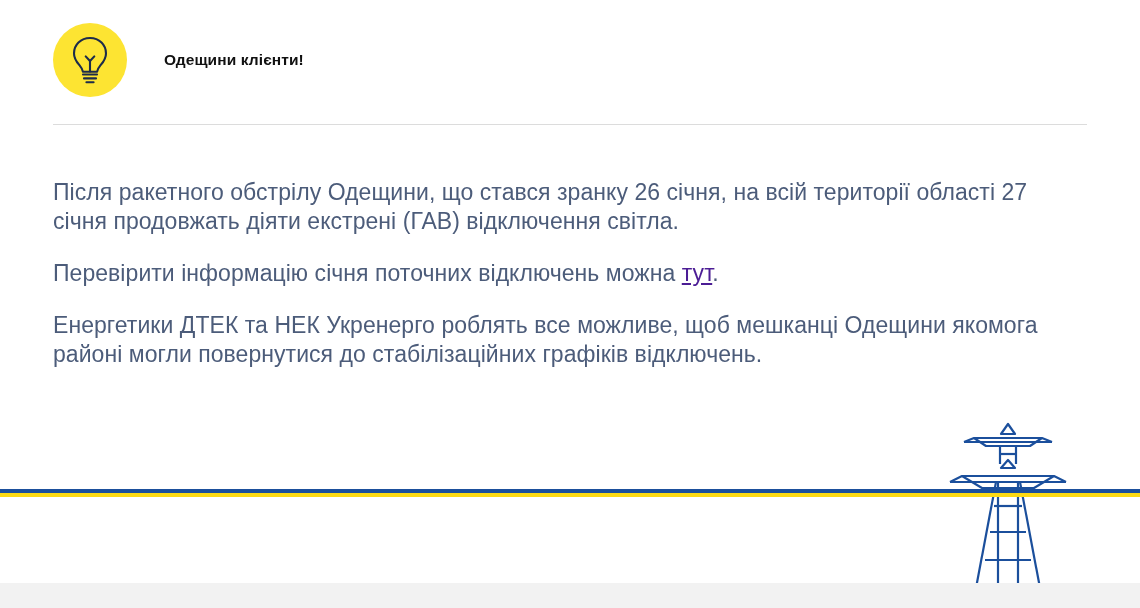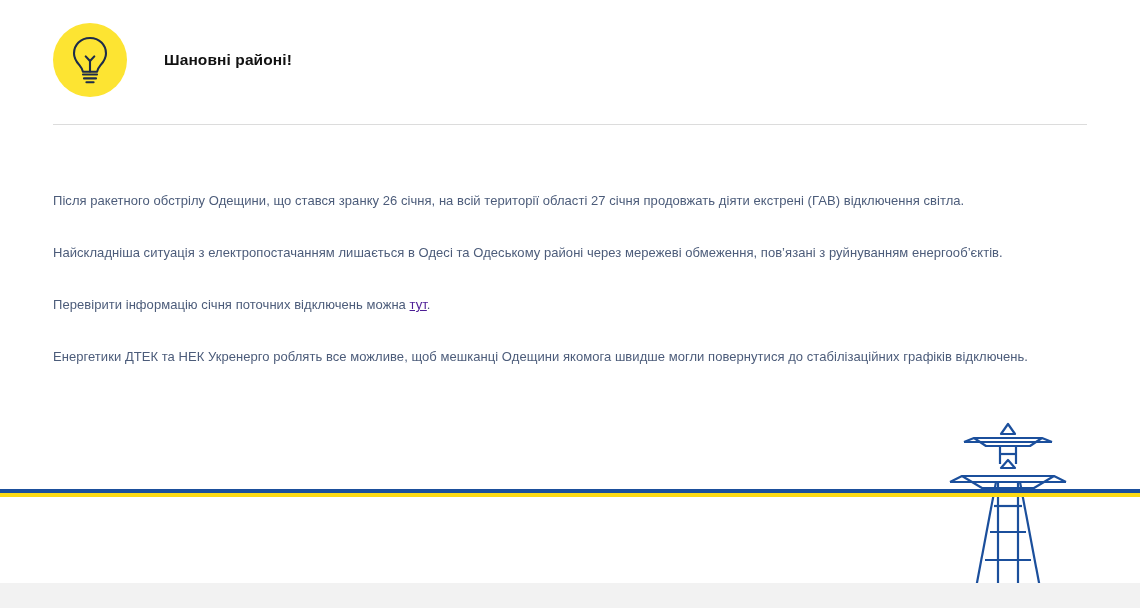--- a/index.html
+++ b/index.html
@@ -70,23 +70,23 @@
   
   .content {
     position: absolute;
     left: 53px;
     top: 178px;
     width: 1010px;
   }
 
   .para {
     color: #4c5c7a;
-    font-size: 13px;
+    font-size: 23px;
     line-height: 29px;
-    margin: 8px 0 23px 0;
+    margin: 0 0 23px 0;
     letter-spacing: 0.05px;
   }
   .para:last-child { margin-bottom: 0; }
 
   .para a.inline-link {
     color: #4c1d95;
     text-decoration: underline;
   }
 
   
@@ -137,32 +137,31 @@
           <path d="M24 4 C14.6 4 8 11 8 19.4 c0 5.6 3.1 9 5.6 12 1.9 2.3 3.1 4 3.3 6.3 h14.2 c0.2-2.3 1.4-4 3.3-6.3 2.5-3 5.6-6.4 5.6-12 C40 11 33.4 4 24 4 Z"></path>
           <path d="M17 40.5 h14"></path>
           <path d="M18 44.4 h12"></path>
           <path d="M20.4 48.2 h7.2"></path>
           <path d="M24 37.5 v-10.5"></path>
           <path d="M24 27 l-4.3-4.6"></path>
           <path d="M24 27 l4.3-4.6"></path>
         </g>
       </svg>
     </div>
-    <div class="header-title">Шановні районі!</div>
+    <div class="header-title">Одещини клієнти!</div>
   </div>
 
   <div class="header-rule"></div>
 
   <div class="content">
     <p class="para">Після ракетного обстрілу Одещини, що стався зранку 26 січня, на всій території області 27 січня продовжать діяти екстрені (ГАВ) відключення світла.</p>
-    <p class="para">Найскладніша ситуація з електропостачанням лишається  в Одесі та Одеському районі через мережеві обмеження, пов’язані з руйнуванням енергооб’єктів.</p>
     <p class="para">
       <span>Перевірити інформацію січня поточних відключень можна </span><a class="inline-link" href="#">тут</a><span>.</span>
     </p>
-    <p class="para">Енергетики ДТЕК та НЕК Укренерго роблять все можливе, щоб мешканці Одещини якомога швидше могли повернутися до стабілізаційних графіків відключень.</p>
+    <p class="para">Енергетики ДТЕК та НЕК Укренерго роблять все можливе, щоб мешканці Одещини якомога районі могли повернутися до стабілізаційних графіків відключень.</p>
   </div>
 
   <div class="pylon">
     <svg width="140" height="170" viewBox="0 0 140 170" aria-hidden="true">
       <g fill="none" stroke="#1b4f9c" stroke-width="2.2" stroke-linejoin="round">
 
         <path d="M63 14 L70 4 L77 14 Z"></path>
         <path d="M26 22 L114 22"></path>
         <path d="M26 22 L36 18 L104 18 L114 22"></path>
         <path d="M36 18 L48 26 L92 26 L104 18"></path>

